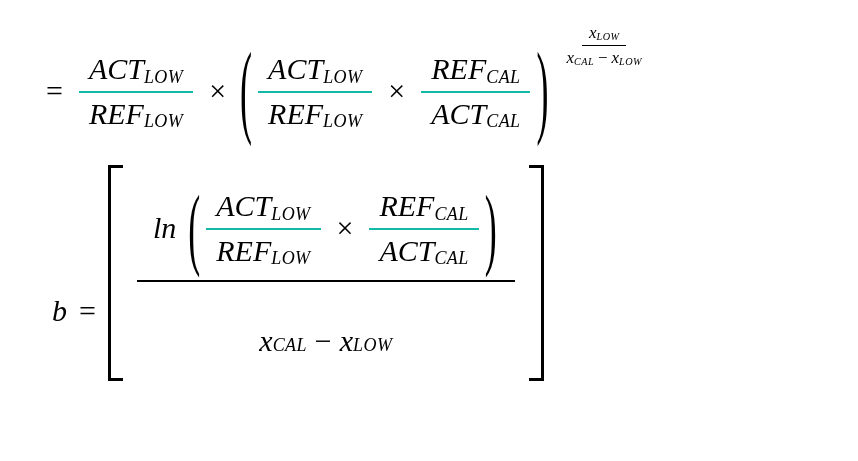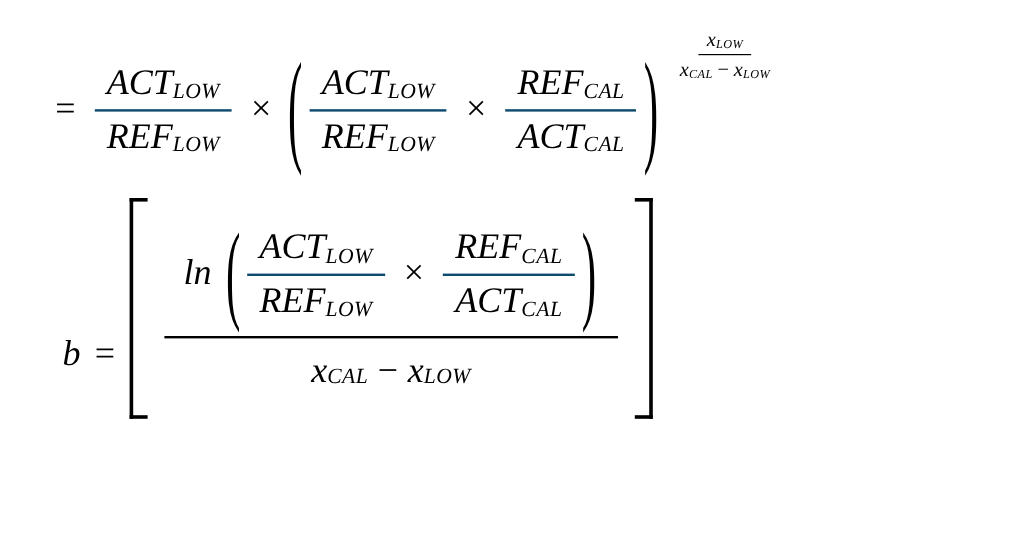--- a/index.html
+++ b/index.html
@@ -16,38 +16,38 @@
   .eq { display: flex; align-items: center; }
 
   #eq1 { margin: 48px 0 0 34px; font-size: 30px; }
   #eq2 { margin: 30px 0 0 52px; font-size: 30px; }
 
   .op { font-style: normal; padding: 0 12px; white-space: nowrap; }
   .op-minus { font-style: normal; padding: 0 8px; }
 
   .frac { display: inline-flex; flex-direction: column; align-items: center; margin: 0 4px; }
   .frac .num, .frac .den { padding: 4px 10px; white-space: nowrap; text-align: center; }
-  .frac .num { border-bottom: 2px solid #0c4a6e; }
+  .frac .num { border-bottom: 2px solid #14b8a6; }
 
   .sub { font-size: 0.60em; font-style: italic; position: relative; top: 0.22em; letter-spacing: 0.4px; }
 
   .paren { font-style: normal; display: inline-flex; align-items: center; justify-content: center; width: 16px; }
   .paren > span { display: inline-block; font-size: 36px; transform: scaleY(2.9); }
   #eq2 .paren > span { transform: scaleY(2.55); }
 
   .exponent { align-self: flex-start; margin-top: -27px; margin-left: 5px; font-size: 17px; }
   .exponent .frac .num { border-bottom: 1.5px solid #000; padding: 2px 7px; }
   .exponent .frac .den { padding: 2px 7px; }
   .exponent .op-minus { padding: 0 4px; }
 
   .bracket { align-self: stretch; width: 15px; }
   .bracket-left  { border-left: 3px solid #000;  border-top: 3px solid #000; border-bottom: 3px solid #000; margin-right: 4px; }
   .bracket-right { border-right: 3px solid #000; border-top: 3px solid #000; border-bottom: 3px solid #000; margin-left: 4px; }
 
-  .bigfrac { margin: 12px 10px; }
+  .bigfrac { margin: 12px 10px; gap: 32px; }
   .bigfrac > .num { display: inline-flex; align-items: center; border-bottom: 2.5px solid #000; padding: 8px 16px; }
   .bigfrac > .den { display: inline-flex; align-items: center; padding: 10px 10px; }
 
   .fn { margin-right: 10px; white-space: nowrap; }
   .lhs-shift { display: inline-flex; align-items: center; transform: translateY(38px); }
   .nowrap { white-space: nowrap; }
 </style>
 </head>
 <body>
 

